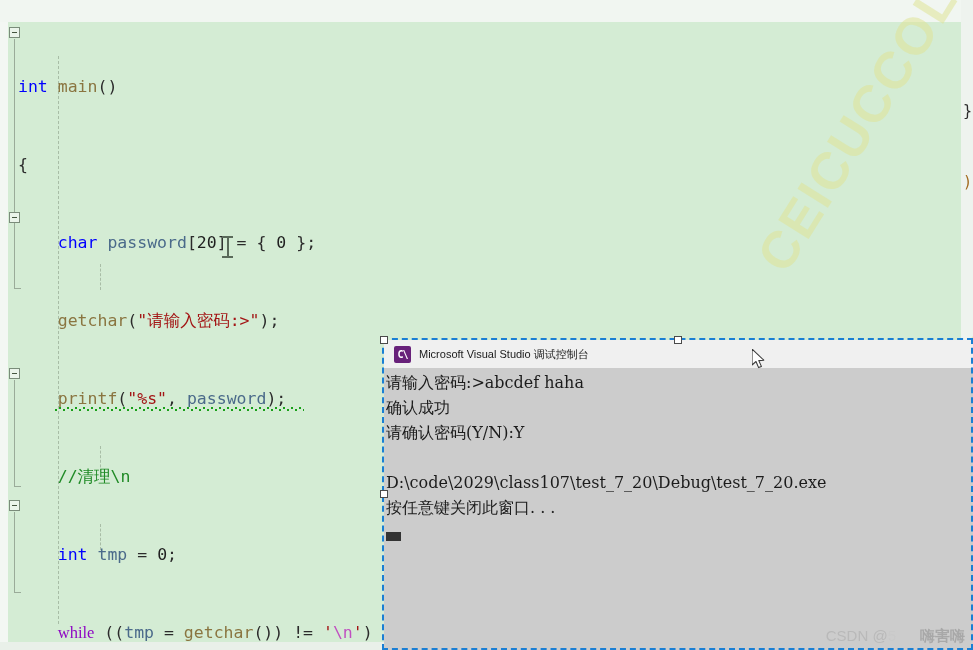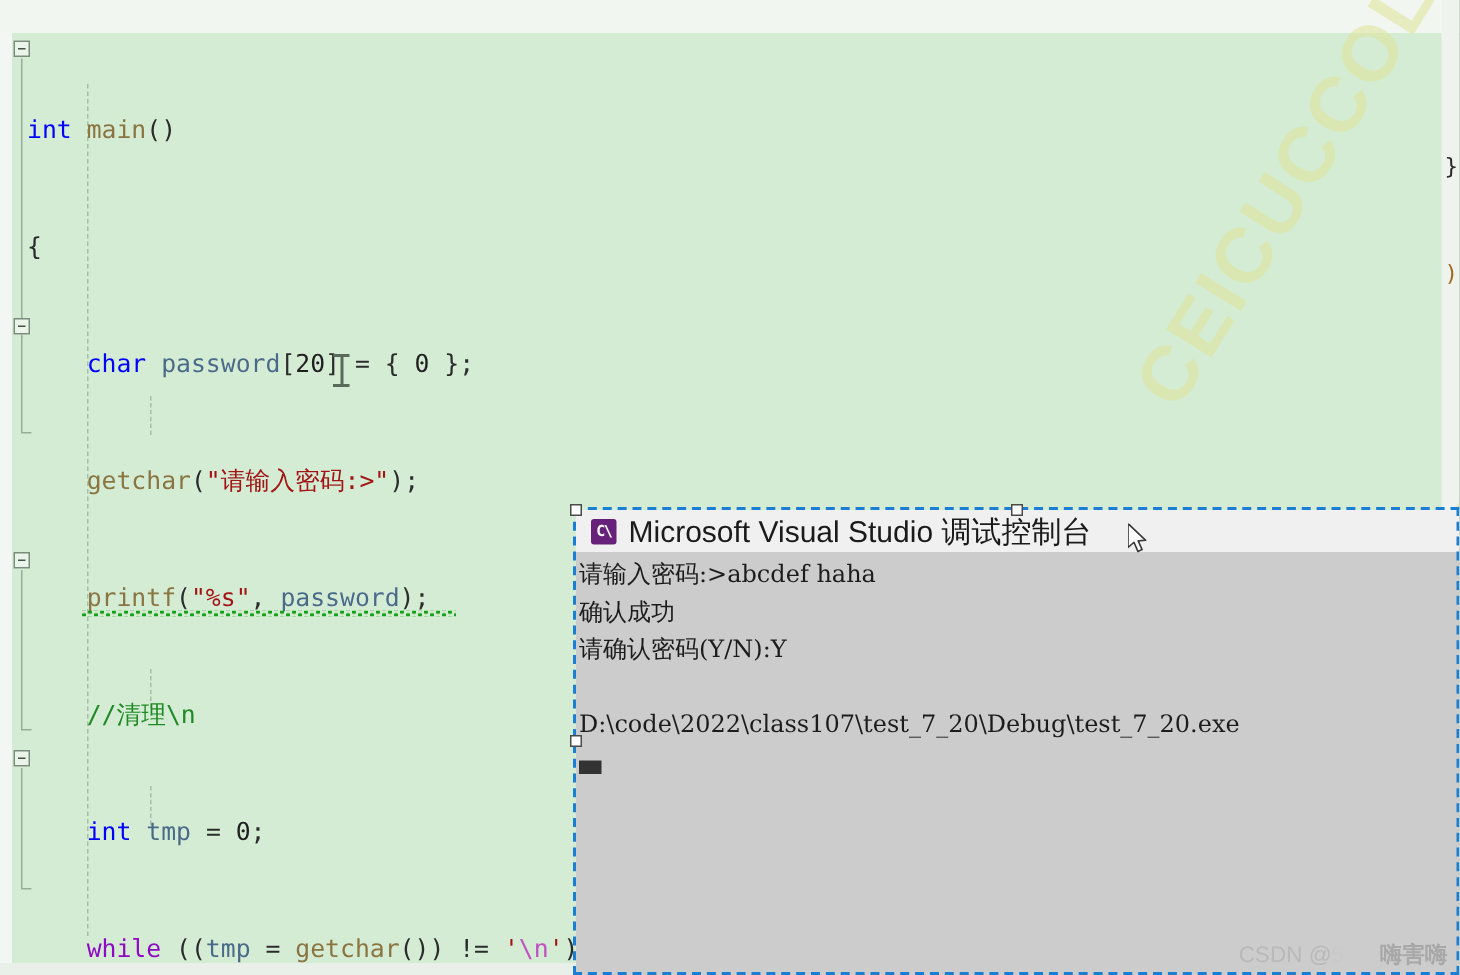--- a/index.html
+++ b/index.html
@@ -97,21 +97,21 @@
     line-height: 26px;
     white-space: pre;
     color: #1f1f1f;
   }
   .ln {
     position: relative;
     height: 26px;
     padding-left: 4px;
   }
   .kw   { color: #0000ff; }
-  .kwc  { color: #8f08c4; }
+  .kwc  { color: #8f08c4; font-family: Liberation Serif, serif; }
   .fn   { color: #8a7540; }
   .str  { color: #a31515; }
   .esc  { color: #c050c0; }
   .var  { color: #4a6a8a; }
   .num  { color: #1f1f1f; }
   .cmt  { color: #1f8a25; }
   .pun  { color: #2b2b2b; }
 
   .squiggle {
     position: absolute;
@@ -215,21 +215,21 @@
     color: #ffffff;
     font-family: "DejaVu Sans Mono", monospace;
     font-size: 10px;
     font-weight: 700;
     line-height: 17px;
     text-align: center;
     letter-spacing: -1px;
   }
   #console-title-text {
     font-family: "Liberation Sans", sans-serif;
-    font-size: 20px;
+    font-size: 11px;
     color: #1a1a1a;
     white-space: nowrap;
   }
   #console-body {
     position: absolute;
     left: 0; right: 0;
     top: 28px; bottom: 0;
     background: #cccccc;
     padding: 2px 0 0 2px;
     box-sizing: border-box;
@@ -354,21 +354,21 @@
   <div class="wm-diag" style="left:900px; top:430px;">CEICUCCOL</div>
 
   <div id="console">
     <div id="console-title">
       <div id="console-icon">
         <span class="glyph">C\</span>
       </div>
       <div id="console-title-text">Microsoft Visual Studio 调试控制台</div>
     </div>
 
-    <div id="console-body"><div>请输入密码:&gt;abcdef haha</div><div>确认成功</div><div>请确认密码(Y/N):Y</div><div class="blank"></div><div>D:\code\2022\class107\test_7_20\Debug\test_7_20.exe</div><div><span id="block-caret"></span></div></div>
+    <div id="console-body"><div>请输入密码:&gt;abcdef haha</div><div>确认成功</div><div>请确认密码(Y/N):Y</div><div class="blank"></div><div>D:\code\2029\class107\test_7_20\Debug\test_7_20.exe</div><div>按任意键关闭此窗口. . .</div><div><span id="block-caret"></span></div></div>
   </div>
 
   <div id="sel-outline">
     <div class="handle h-tl"></div>
     <div class="handle h-tm"></div>
     <div class="handle h-ml"></div>
   </div>
 
   <svg id="mouse-arrow" viewBox="0 0 14 21">
     <polygon points="0,0 0,16 4,12.5 6.6,18.6 9.4,17.4 6.8,11.6 11.8,11.2" fill="#ffffff" stroke="#3a3a3a" stroke-width="1.1" stroke-linejoin="round"></polygon>

